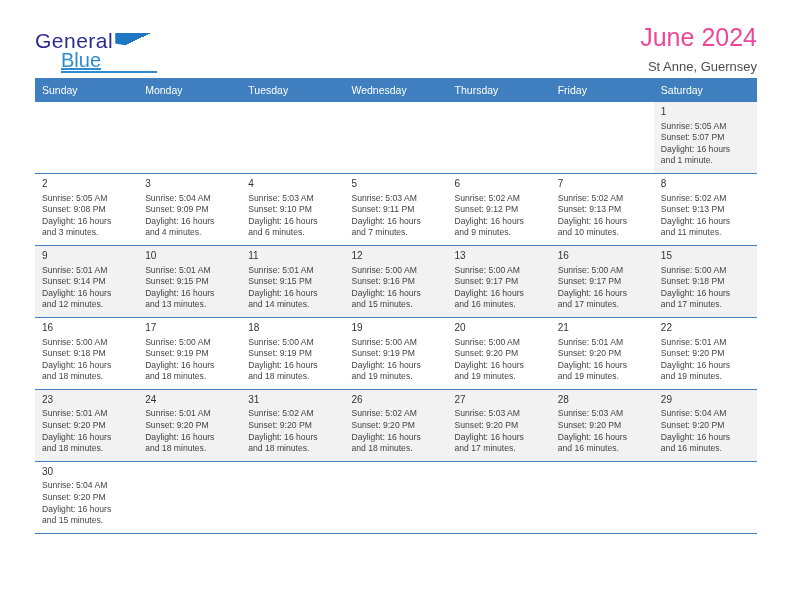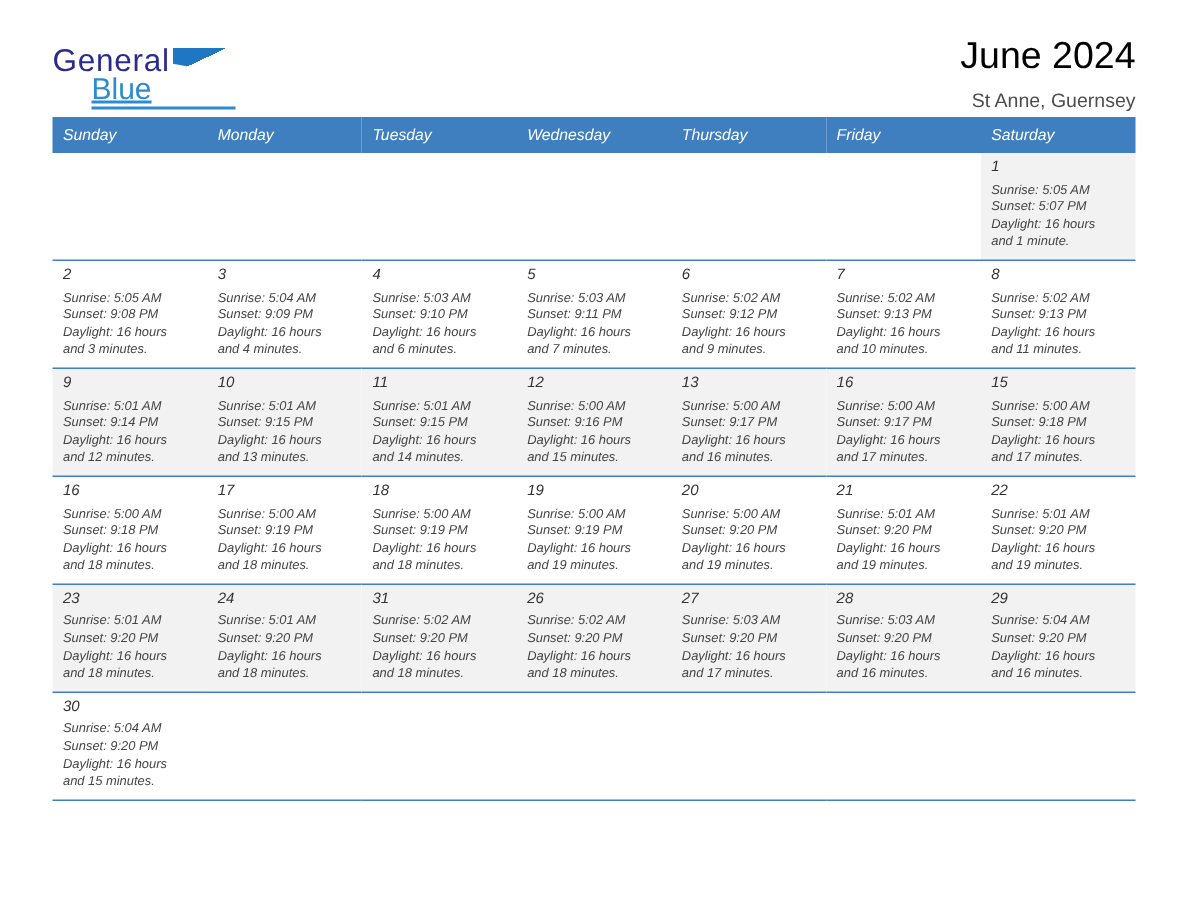--- a/index.html
+++ b/index.html
@@ -66,36 +66,35 @@
     margin-top: 1px;
   }
   .title-block {
     position: absolute;
     right: 0;
     top: 22px;
     text-align: right;
   }
   .title {
     font-size: 25px;
-    color: #000000;
+    color: #ec4899;
     line-height: 30px;
     font-weight: normal;
     margin: 0;
   }
   .subtitle {
     font-size: 13px;
     color: #4d4d4d;
     margin-top: 7px;
   }
   
   table.calendar {
     width: 722px;
     border-collapse: collapse;
     table-layout: fixed;
-    font-style: italic;
   }
   table.calendar th {
     background: #3f7fbf;
     color: #ffffff;
     font-size: 10.5px;
     font-weight: normal;
     text-align: left;
     padding: 6px 0 6px 7px;
     height: 10px;
   }

